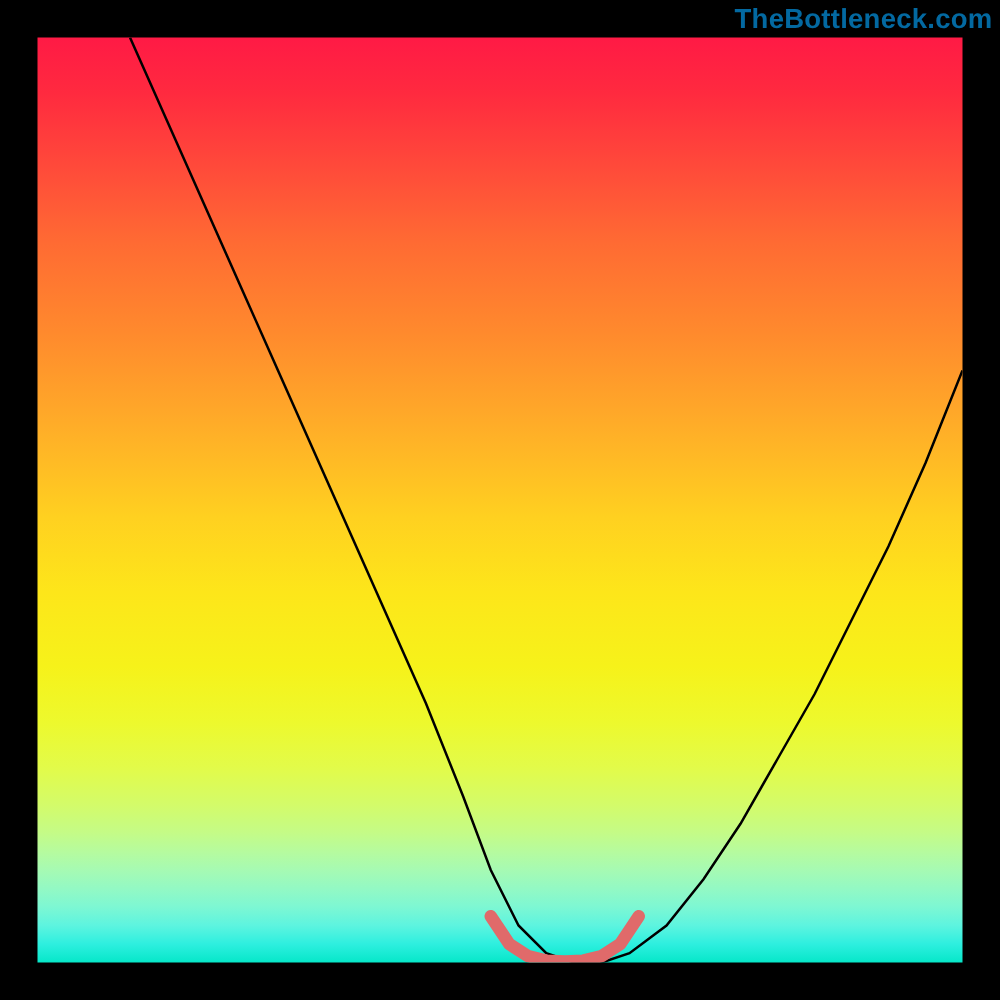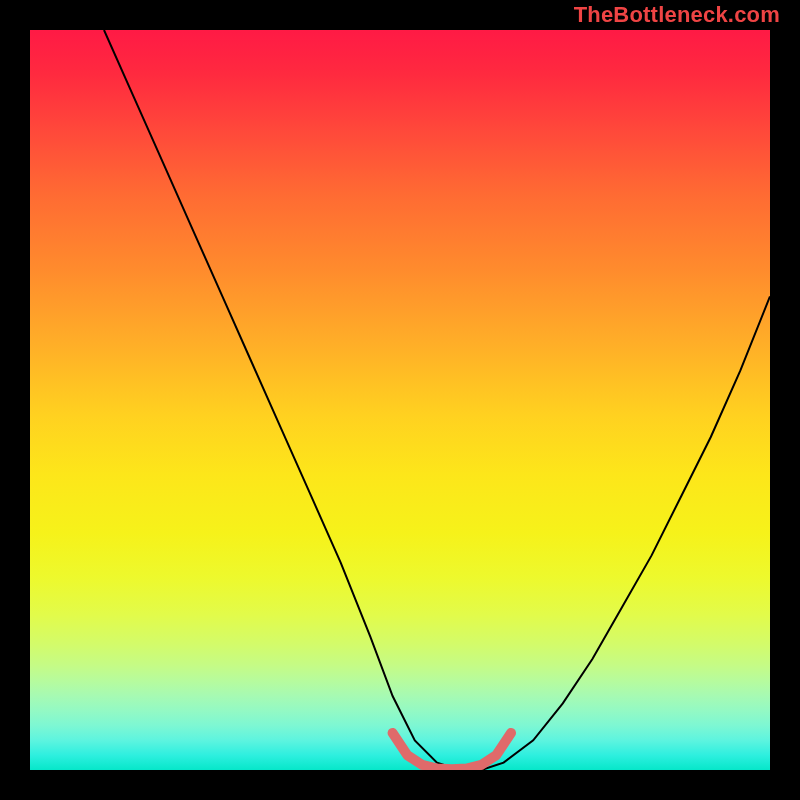--- a/index.html
+++ b/index.html
@@ -13,22 +13,22 @@
   }
   .frame {
     position: relative;
     width: 800px;
     height: 800px;
     background: #000;
   }
   .watermark {
     position: absolute;
     top: 2px;
-    right: 20px;
-    color: #ef4444;
+    right: 6px;
+    color: #0369a1;
     font-size: 22px;
     font-weight: 600;
     letter-spacing: 0.2px;
     z-index: 10;
   }
   .plot {
     position: absolute;
     left: 30px;
     top: 30px;
     width: 740px;

